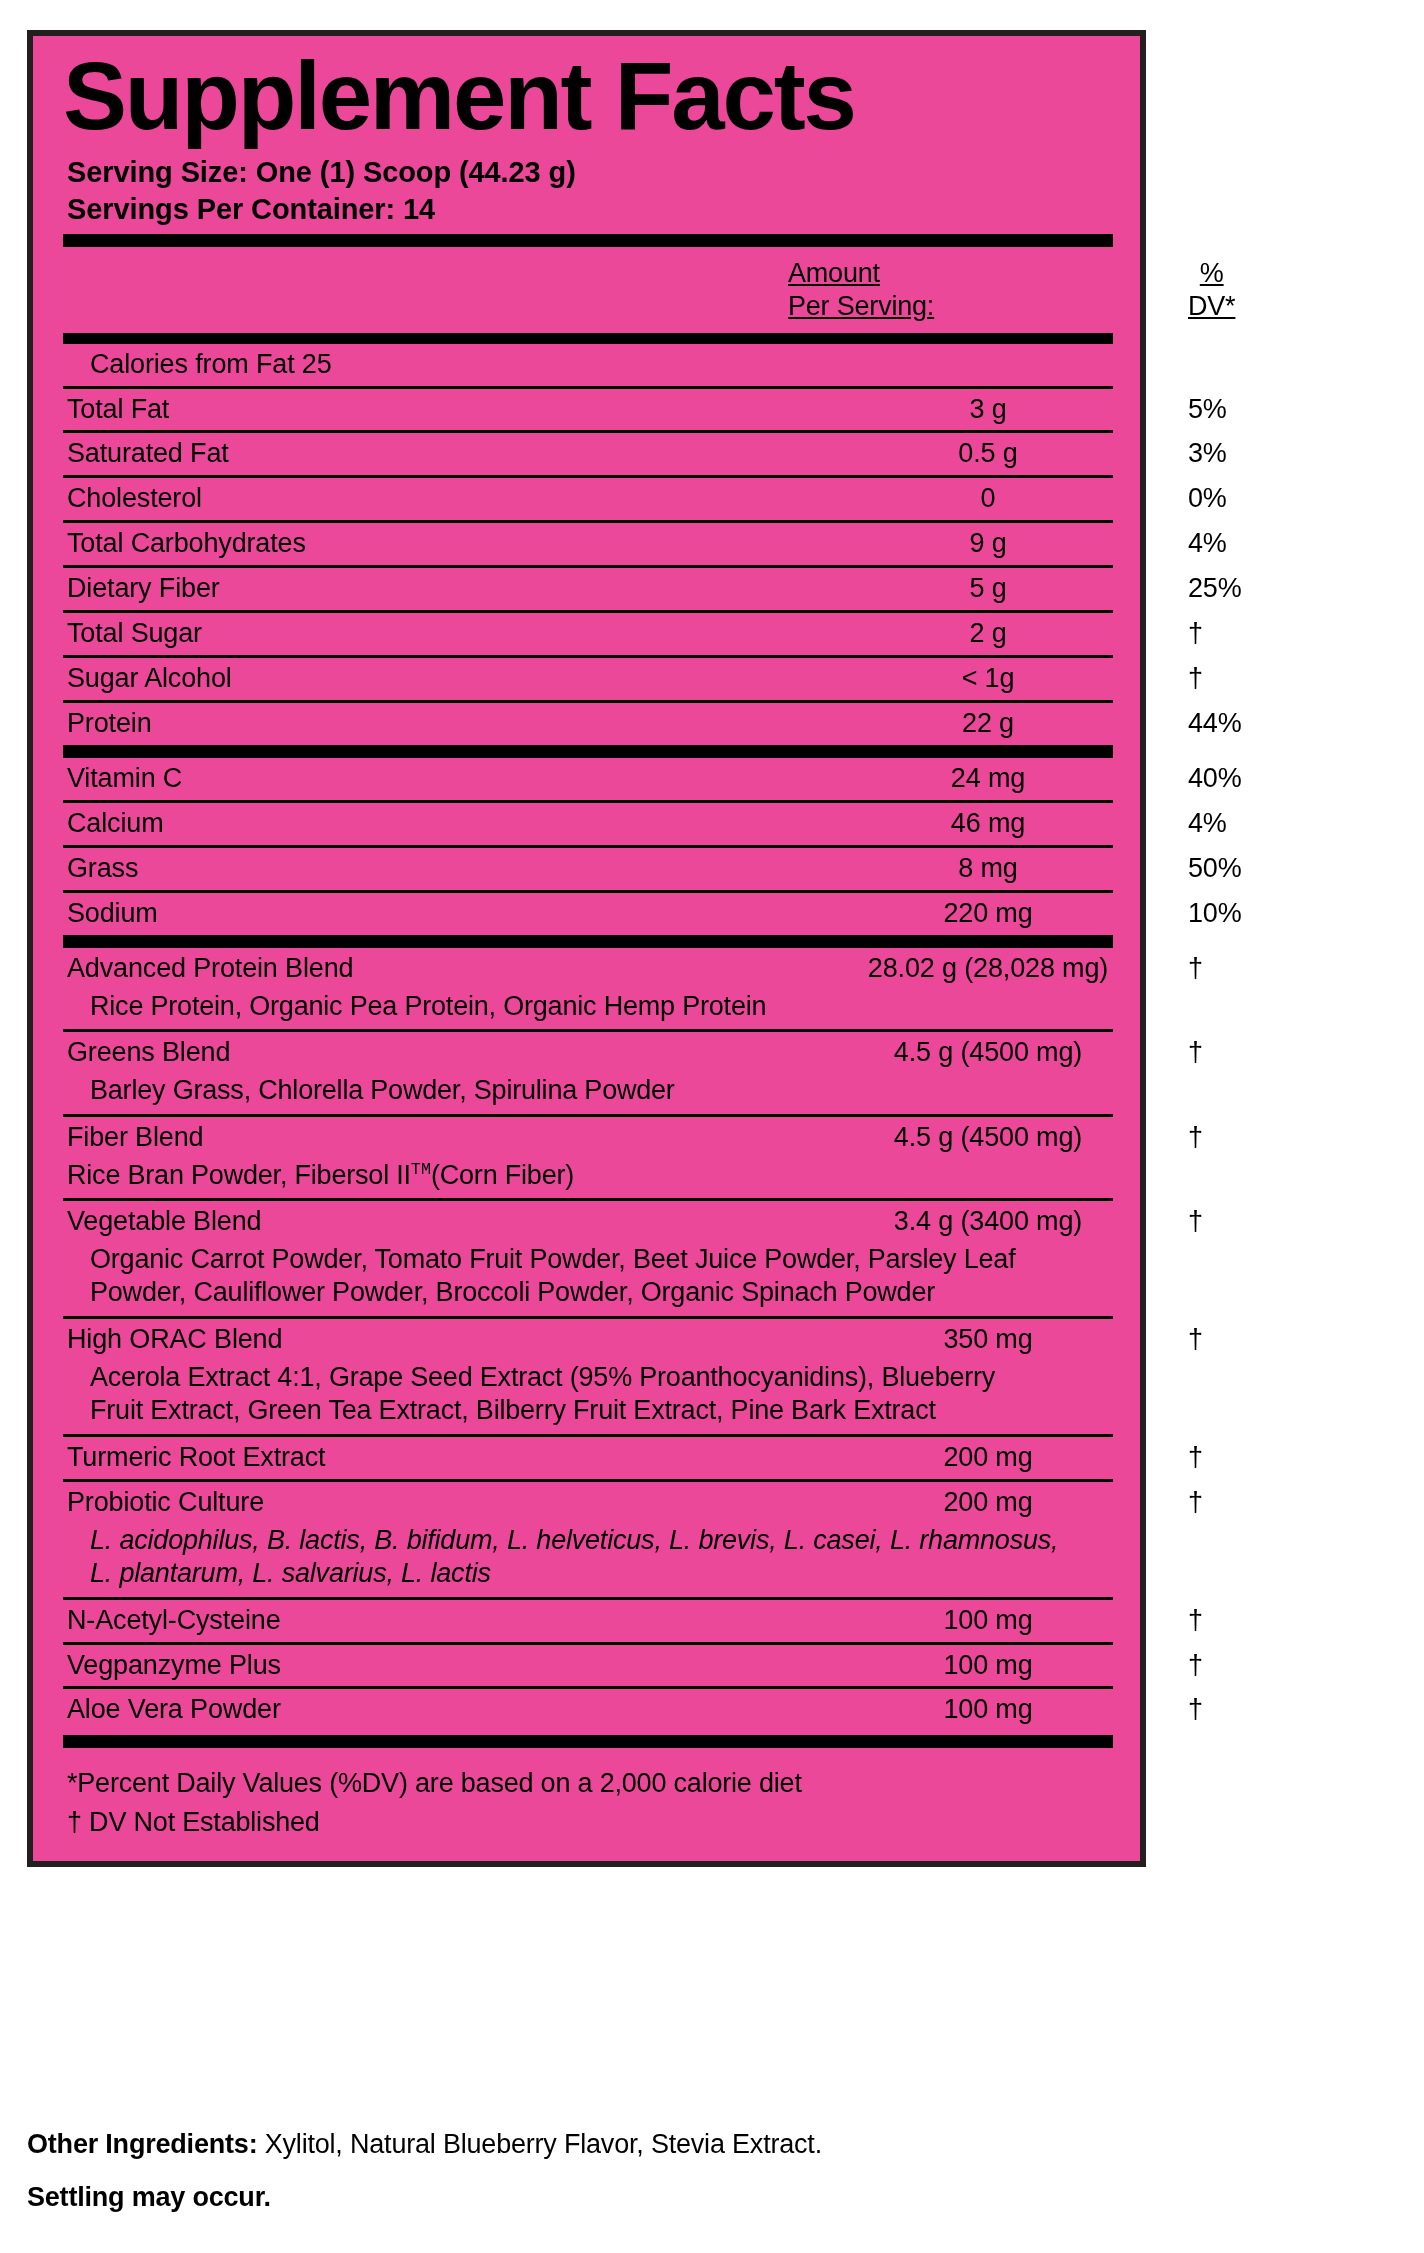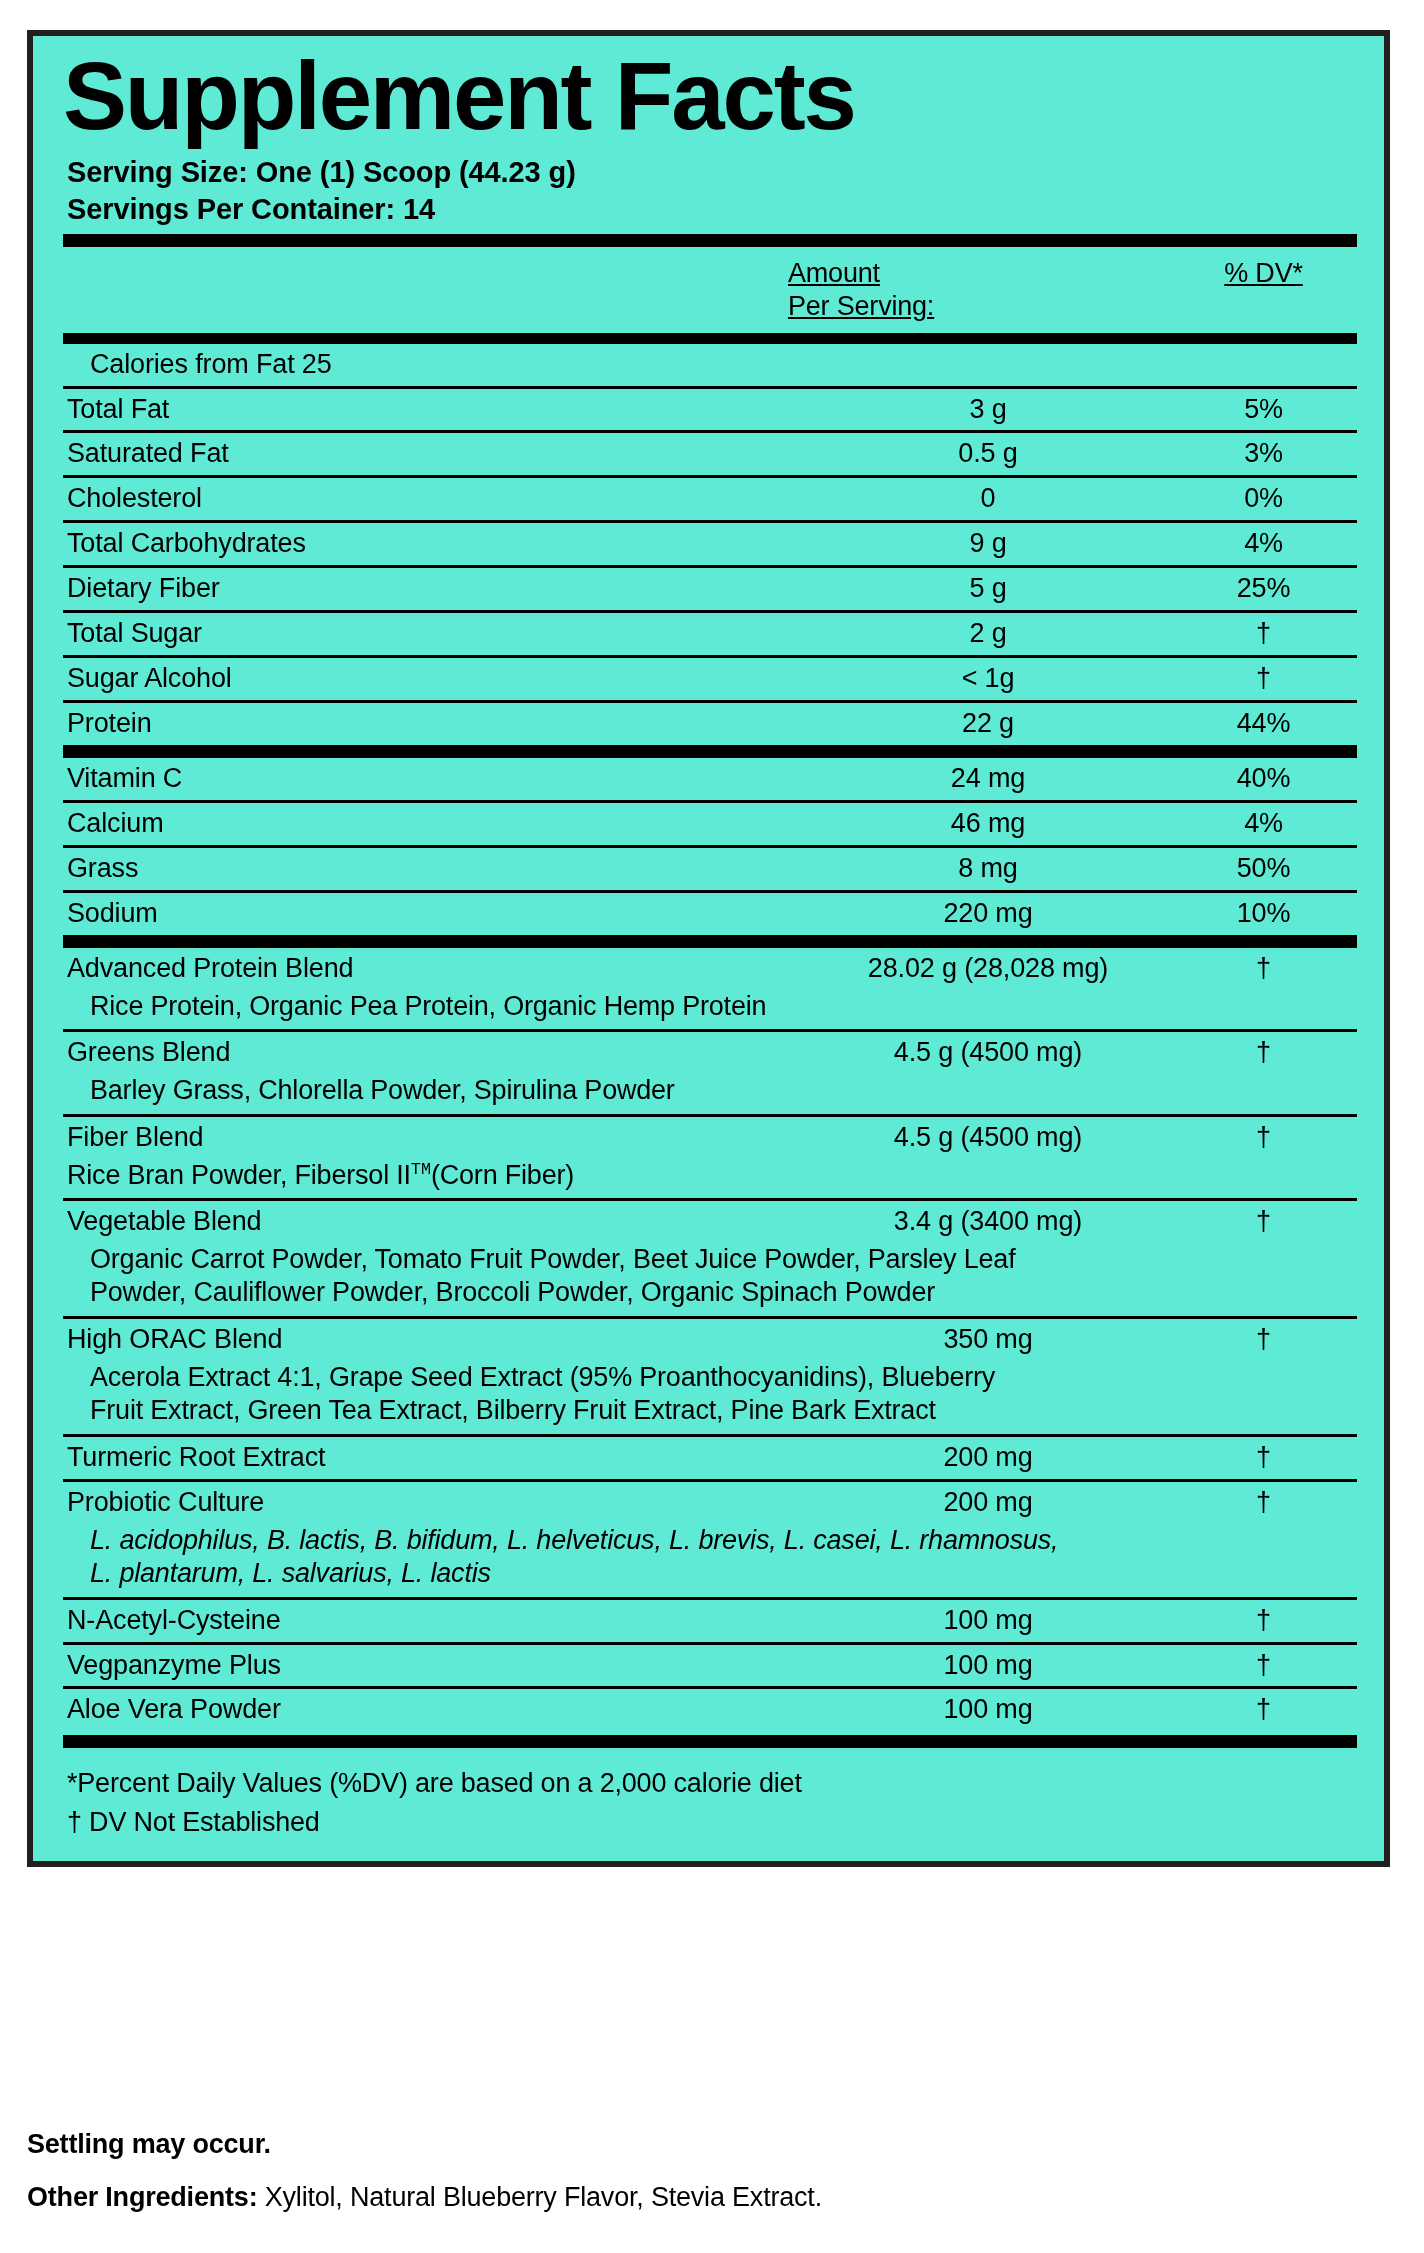--- a/index.html
+++ b/index.html
@@ -20,24 +20,24 @@
     width: 1424px;
     height: 2253px;
     box-sizing: border-box;
   }
 
   
   .panel {
     position: absolute;
     left: 27px;
     top: 30px;
-    width: 1363px;
+    width: 1119px;
     box-sizing: border-box;
     border: 6px solid #231f20;
-    background: #5eead4;
+    background: #ec4899;
     padding: 0 27px 16px 30px;
   }
 
   
   .title {
     font-size: 96px;
     font-weight: bold;
     letter-spacing: -2.2px;
     line-height: 1.0;
     margin: 12px 0 8px 0;
@@ -367,17 +367,17 @@
     <div class="rule-thick" style="margin-top:4px;"></div>
 
     <div class="footnotes">
       <div>*Percent Daily Values (%DV) are based on a 2,000 calorie diet</div>
       <div>† DV Not Established</div>
     </div>
 
   </div>
 
   <div class="other-block">
+    <div class="other-line"><b>Other Ingredients:</b><span> Xylitol, Natural Blueberry Flavor, Stevia Extract.</span></div>
     <div class="other-line"><b>Settling may occur.</b></div>
-    <div class="other-line"><b>Other Ingredients:</b><span> Xylitol, Natural Blueberry Flavor, Stevia Extract.</span></div>
   </div>
 
 </div>
 
 </body></html>

